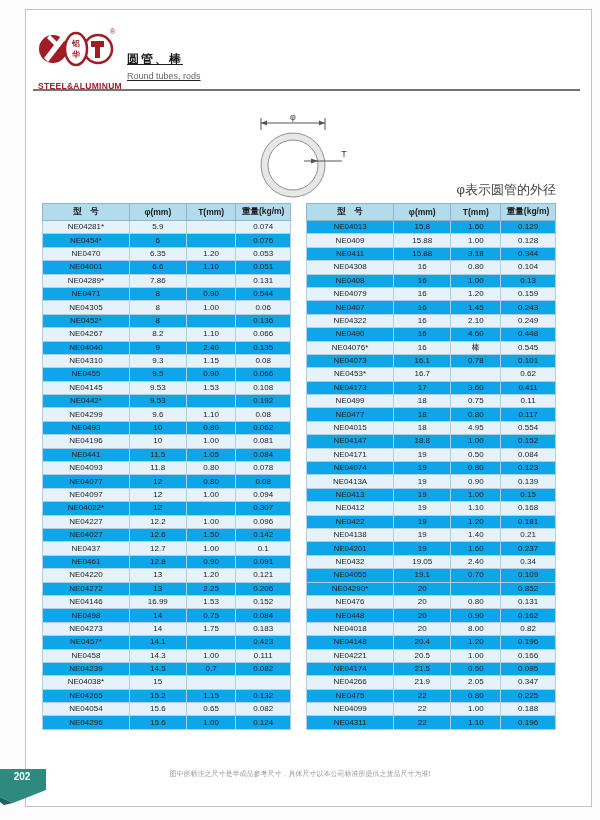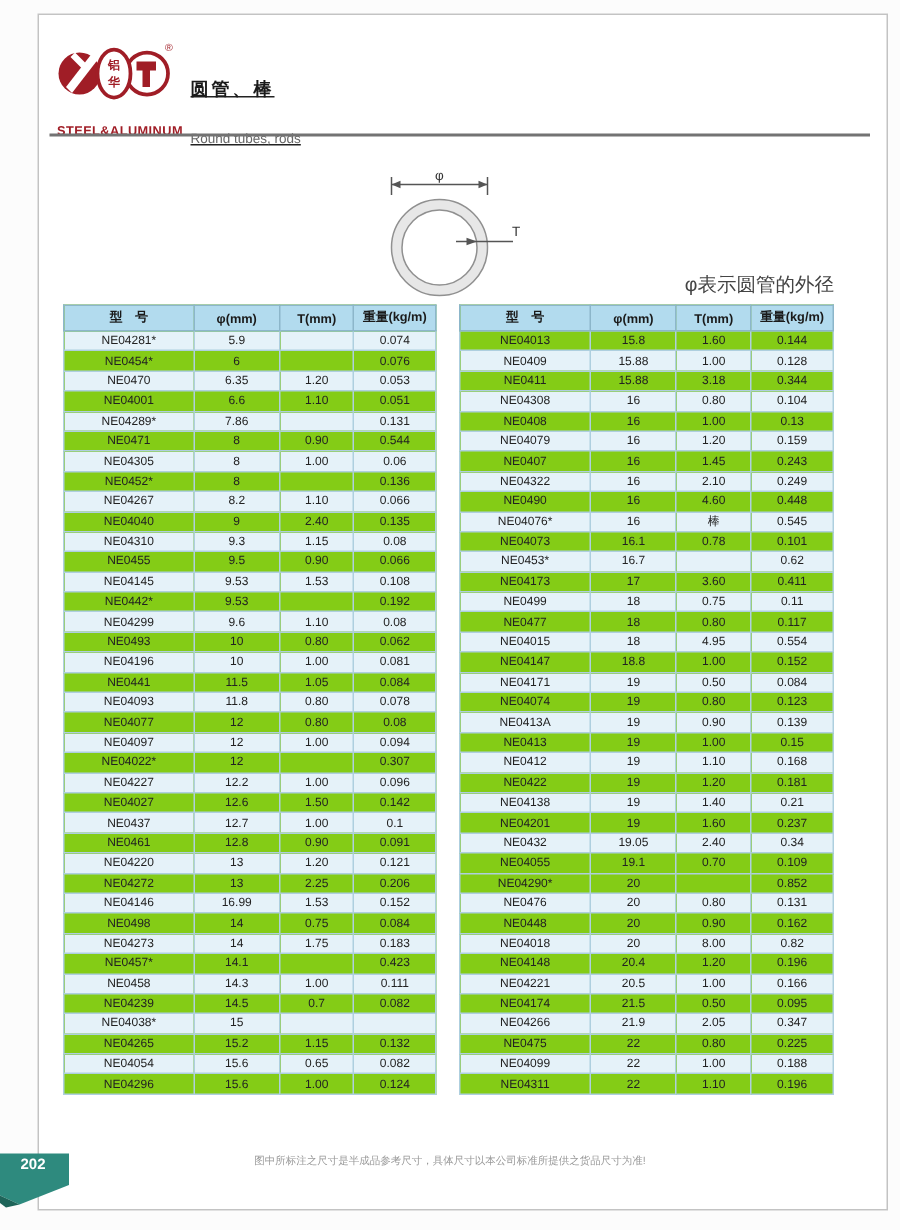--- a/index.html
+++ b/index.html
@@ -17,34 +17,34 @@
   .logo-text {
     margin-top:1px; font-size:8.5px; font-weight:bold; letter-spacing:0.3px;
     color:var(--brand-red,#a01d26); white-space:nowrap;
   }
   .red-fill { fill:var(--brand-red,#a01d26); }
   .red-stroke { fill:#fff; stroke:var(--brand-red,#a01d26); stroke-width:2.5; }
   .seal-char { font-size:8px; fill:var(--brand-red,#a01d26); font-weight:bold; }
   .reg-mark { font-size:7px; fill:var(--brand-red,#a01d26); }
   .title-block { position:absolute; left:127px; top:51px;text-decoration:underline; }
   .title-zh { font-size:12px; font-weight:bold; letter-spacing:2px; color:#1a1a1a; }
-  .title-en { font-size:9px; color:#666; margin-top:19px; }
+  .title-en { font-size:9px; color:#666; margin-top:3px; }
   .rule { position:absolute; left:33px; top:89px; width:547px; height:2px; background:#737373; }
   
   .diagram { position:absolute; left:248px; top:110px; }
   .dim { stroke:#555; stroke-width:1; fill:none; }
   .dim-text { font-size:9px; fill:#333; }
   .note {
     position:absolute; right:44px; top:181px; width:250px;
     text-align:right; font-size:13px; color:#444;
   }
   
   .tbl {
     position:absolute; top:203px; border-collapse:collapse; table-layout:fixed;
-    background:#84cc16;
+    background:#0ea5e9;
   }
   .tbl-left  { left:42px;  width:249px; }
   .tbl-right { left:306px; width:250px; }
   .tbl th {
     background:var(--table-header-bg,#b2dbee);
     border:1px solid #8cb6ca; font-size:8.5px; font-weight:bold; color:#1a1a1a;
     height:16px; padding:0; text-align:center; white-space:pre;
   }
   .tbl td {
     border:1px solid #aecfdf; font-size:8px; color:#222; text-align:center;
@@ -367,21 +367,21 @@
         <th>φ(mm)</th>
         <th>T(mm)</th>
         <th>重量(kg/m)</th>
       </tr>
     </thead>
     <tbody>
         <tr>
           <td>NE04013</td>
           <td>15.8</td>
           <td>1.60</td>
-          <td>0.144</td>
+          <td>0.129</td>
         </tr>
         <tr class="alt">
           <td>NE0409</td>
           <td>15.88</td>
           <td>1.00</td>
           <td>0.128</td>
         </tr>
         <tr>
           <td>NE0411</td>
           <td>15.88</td>

